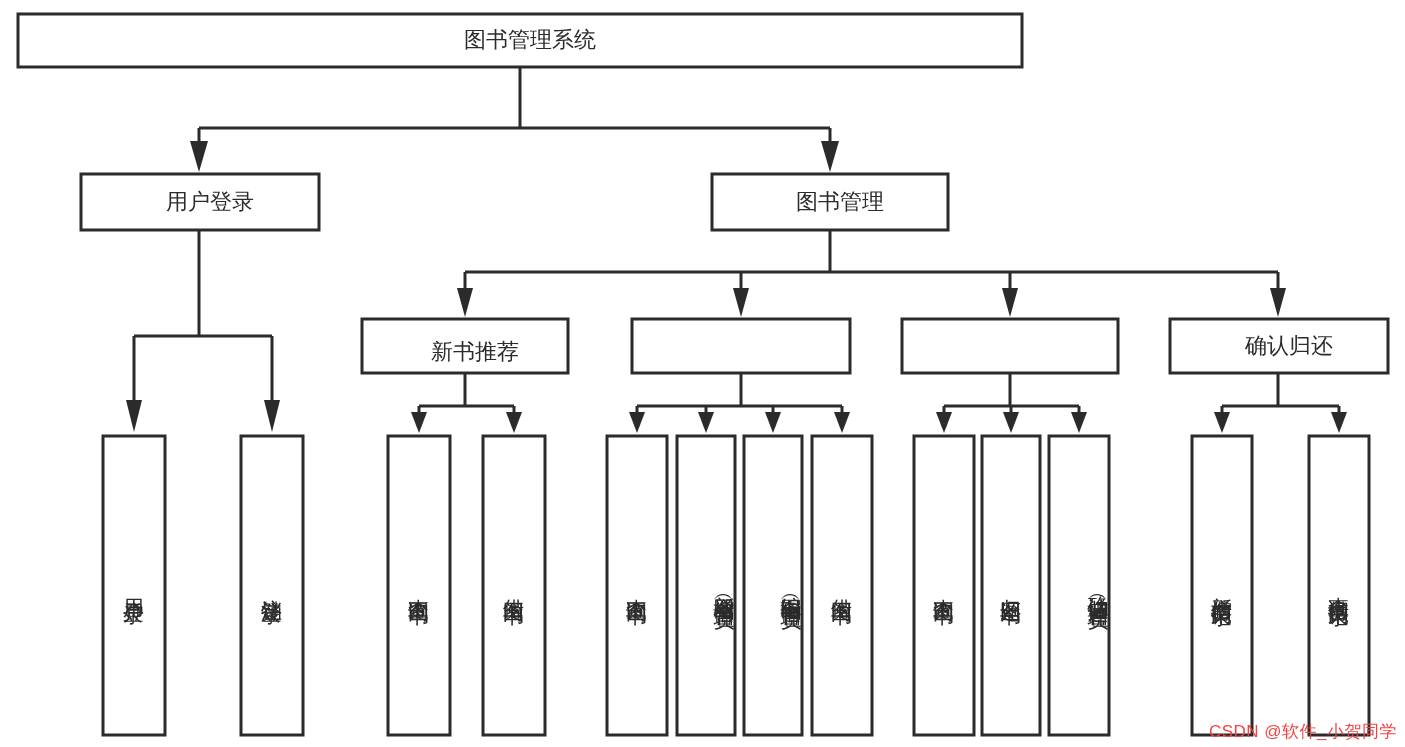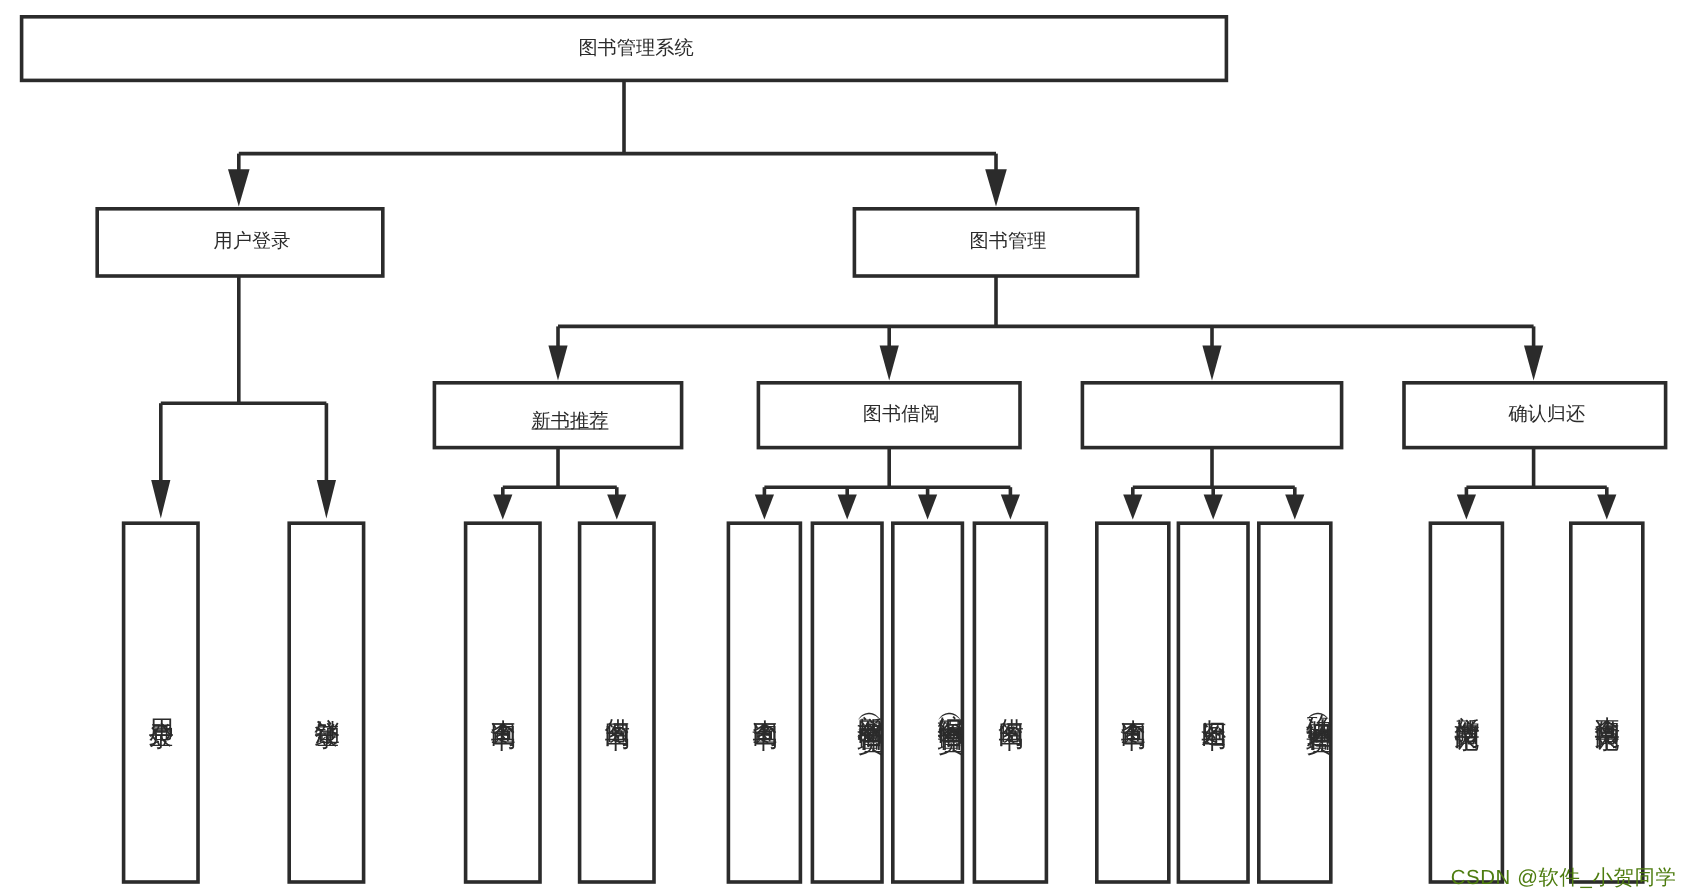--- a/index.html
+++ b/index.html
@@ -13,38 +13,38 @@
     position:absolute;
     display:flex;
     align-items:center;
     justify-content:center;
     text-align:center;
     color:#2b2b2b;
     font-family:"Liberation Sans","DejaVu Sans",sans-serif;
     pointer-events:none;
     line-height:1.12;
   }
-  .h-label{font-size:16px;padding-left:10px;}
+  .h-label{font-size:22px;padding-left:10px;}
   .v-label{
     writing-mode:vertical-rl;
     text-orientation:upright;
     font-size:21px;
     letter-spacing:2px;
     line-height:1;
     align-items:flex-start;
     padding-top:6px;
     box-sizing:border-box;
   }
   .v-label.tall{padding-top:4px;}
   #watermark{
     position:absolute;
     right:8px;
     bottom:4px;
     font-size:17px;
-    color:#4d7c0f;
+    color:#ef4444;
     font-family:"Liberation Sans","DejaVu Sans",sans-serif;
     white-space:nowrap;
     letter-spacing:0.5px;
   }
 </style>
 </head>
 <body>
 
 <div id="stage">
 
@@ -136,22 +136,21 @@
 
     <rect class="box-rect" x="1192" y="436" width="60" height="299"></rect>
     <rect class="box-rect" x="1309" y="436" width="60" height="299"></rect>
   </svg>
 
   <div class="node-label h-label" style="left:18px;top:14px;width:1004px;height:53px;">图书管理系统</div>
 
   <div class="node-label h-label" style="left:81px;top:174px;width:238px;height:56px;">用户登录</div>
   <div class="node-label h-label" style="left:712px;top:174px;width:236px;height:56px;">图书管理</div>
 
-  <div class="node-label h-label" style="left:362px;top:319px;width:206px;height:66px;text-decoration:underline;">新书推荐</div>
-  <div class="node-label h-label" style="left:632px;top:319px;width:218px;height:54px;">图书借阅</div>
+  <div class="node-label h-label" style="left:362px;top:319px;width:206px;height:66px;">新书推荐</div>
   <div class="node-label h-label" style="left:1170px;top:319px;width:218px;height:54px;">确认归还</div>
 
   <div class="node-label v-label" style="left:103px;top:436px;width:62px;height:299px;align-items:center;padding-top:0;">用户登录</div>
   <div class="node-label v-label" style="left:241px;top:436px;width:62px;height:299px;align-items:center;padding-top:0;">注销登录</div>
 
   <div class="node-label v-label" style="left:388px;top:436px;width:62px;height:299px;align-items:center;padding-top:0;">查询图书</div>
   <div class="node-label v-label" style="left:483px;top:436px;width:62px;height:299px;align-items:center;padding-top:0;">借阅图书</div>
 
   <div class="node-label v-label" style="left:607px;top:436px;width:60px;height:299px;align-items:center;padding-top:0;">查询图书</div>
   <div class="node-label v-label tall" style="left:677px;top:436px;width:58px;height:299px;">新增图书（管理员）</div>

